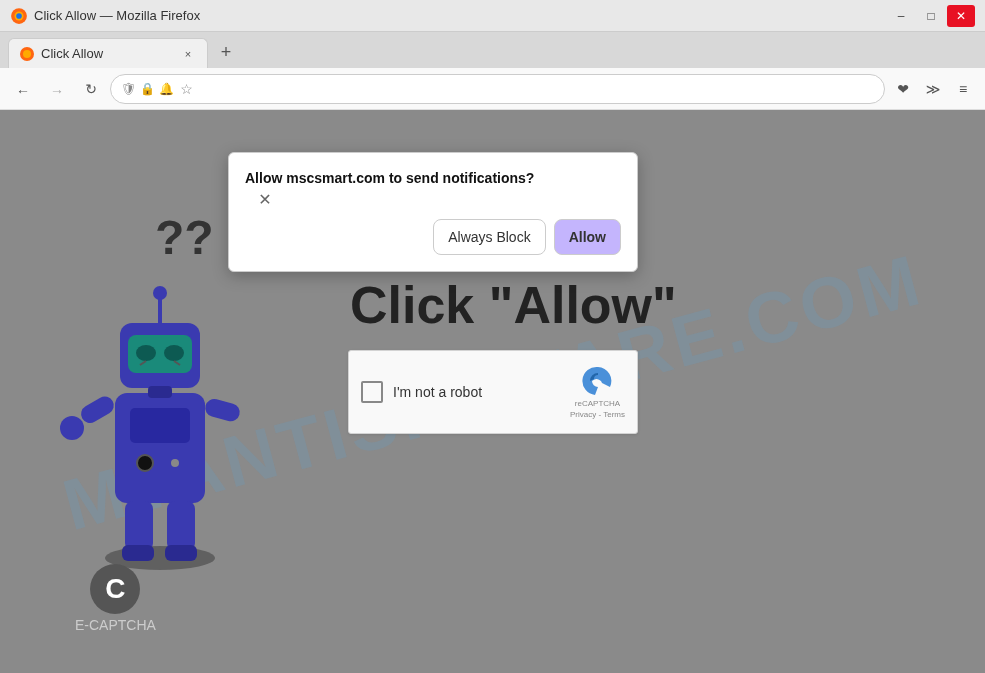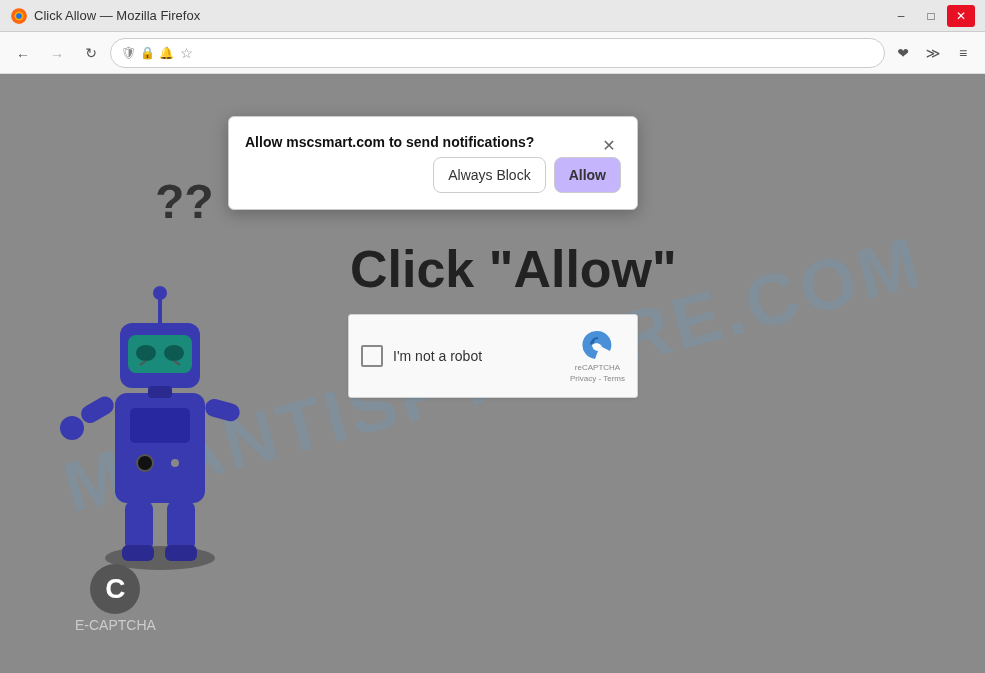--- a/index.html
+++ b/index.html
@@ -295,20 +295,22 @@
       border: 1px solid #ccc;
       border-radius: 6px;
       box-shadow: 0 4px 16px rgba(0,0,0,0.25);
       padding: 16px 16px 16px 16px;
       z-index: 100;
     }
     .dialog-header {
       display: flex;
       align-items: flex-start;
       justify-content: space-between;
+      margin-bottom: 8px;
+      flex-direction: column;
     }
     .dialog-title {
       font-size: 14px;
       font-weight: 600;
       color: #111;
       line-height: 1.3;
     }
     .dialog-close {
       width: 24px; height: 24px;
       border: none; background: transparent;
@@ -367,20 +369,33 @@
       </svg>
       <span class="title-text">Click Allow — Mozilla Firefox</span>
     </div>
     <div class="title-bar-controls">
       <button class="title-btn">–</button>
       <button class="title-btn">□</button>
       <button class="title-btn close">✕</button>
     </div>
   </div>
 
+  <div class="tab-bar">
+    <div class="tab">
+      <span class="tab-favicon">
+        <svg viewBox="0 0 16 16" xmlns="http://www.w3.org/2000/svg">
+          <circle cx="8" cy="8" r="7" fill="#ff6611"></circle>
+          <circle cx="8" cy="8" r="4" fill="#ffaa00"></circle>
+        </svg>
+      </span>
+      <span class="tab-title">Click Allow</span>
+      <button class="tab-close">×</button>
+    </div>
+    <button class="tab-new">+</button>
+  </div>
 
   <div class="nav-bar">
     <button class="nav-btn">←</button>
     <button class="nav-btn disabled">→</button>
     <button class="nav-btn">↻</button>
 
     <div class="address-bar">
       <div class="address-bar-icons">
         <span>🛡</span>
         <span>🔒</span>

